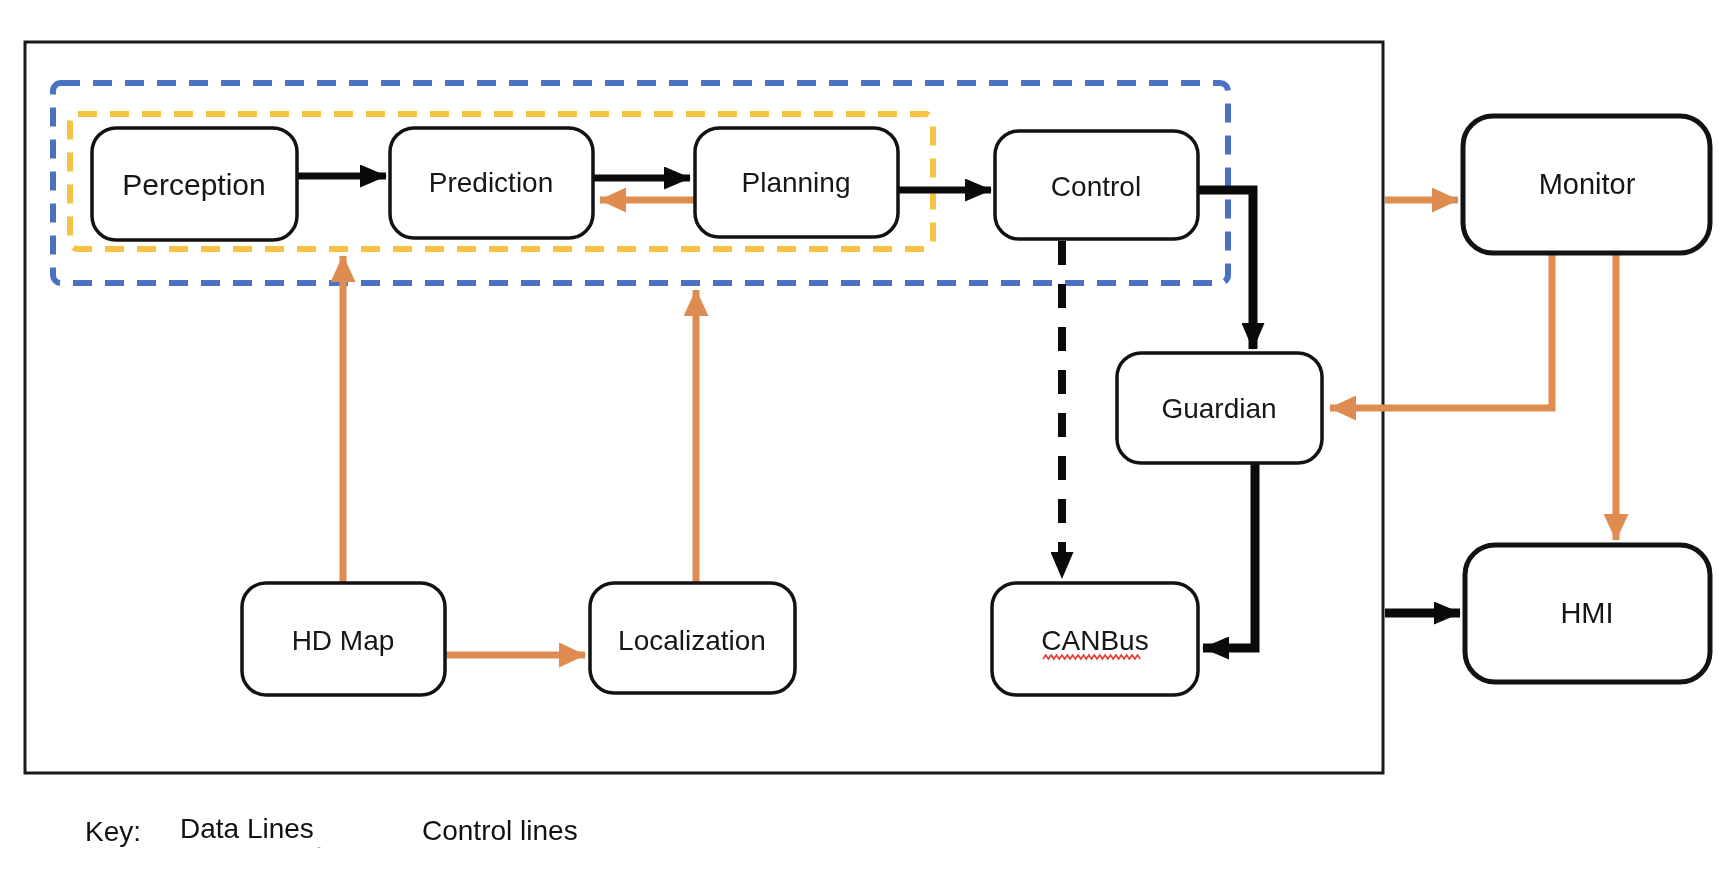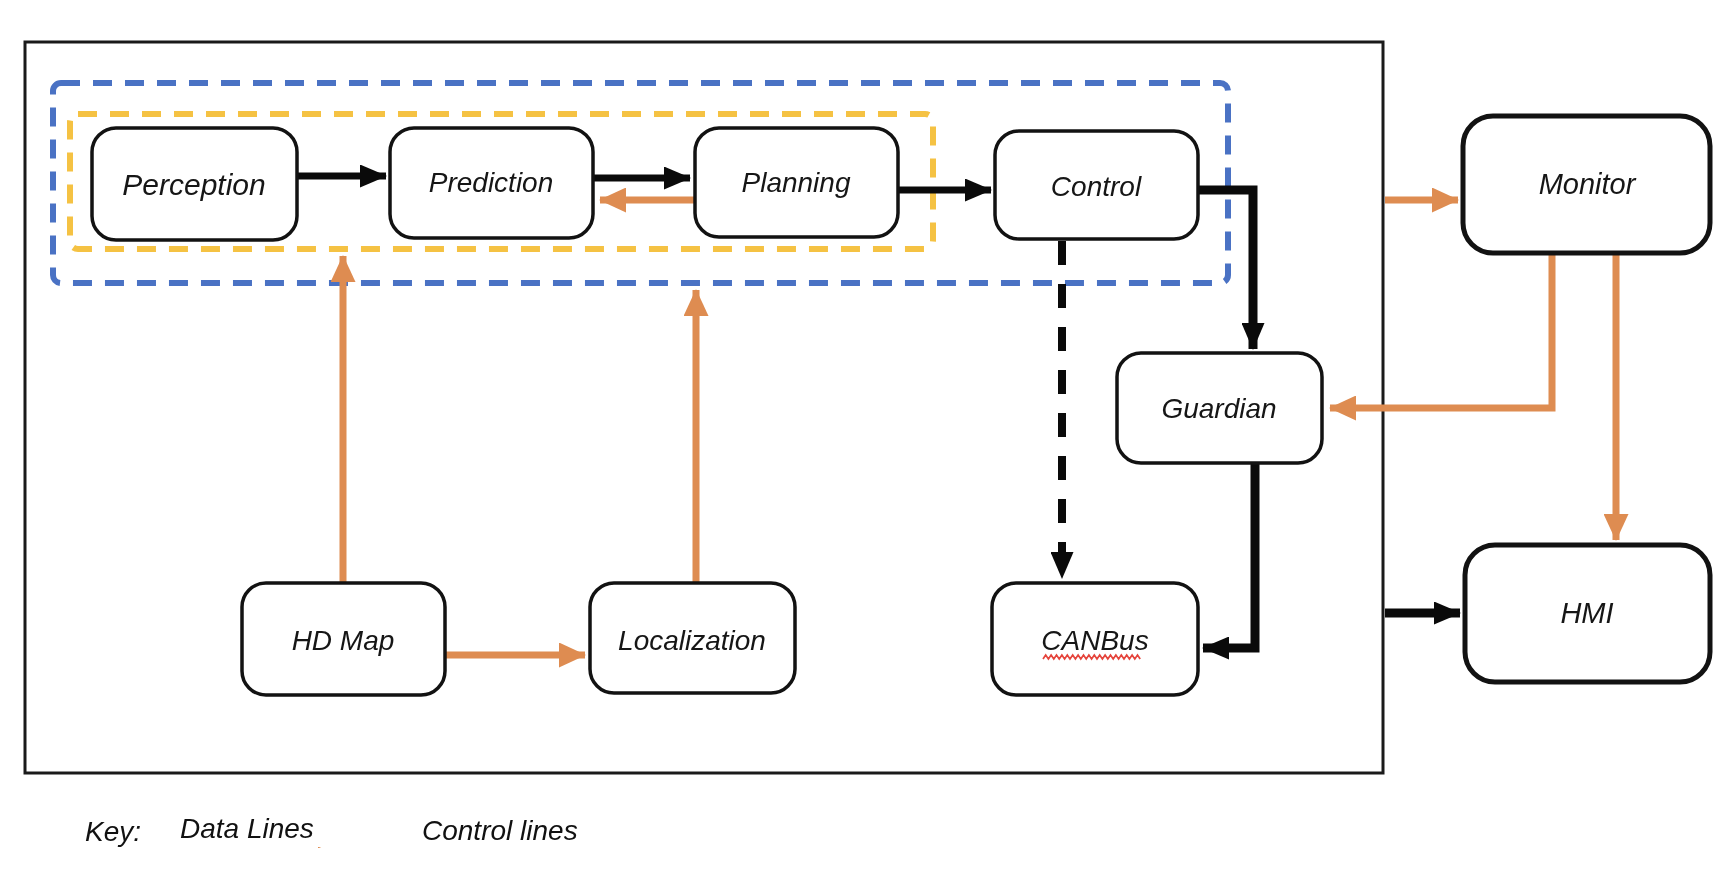--- a/index.html
+++ b/index.html
@@ -3,21 +3,20 @@
 <meta charset="utf-8">
 <style>
   html, body { margin: 0; padding: 0; background: #ffffff; }
   .stage {
     position: relative;
     width: 1732px;
     height: 848px;
     background: var(--background, #fff);
     font-family: "Liberation Sans", sans-serif;
     overflow: hidden;
-    font-style: italic;
   }
   svg { display: block; }
 
   .outer-box { fill: none; stroke: #1a1a1a; stroke-width: 3; }
 
   .group-blue {
     fill: none;
     stroke: var(--module-group-blue, #4a72c4);
     stroke-width: 6;
     stroke-dasharray: 19 13;

